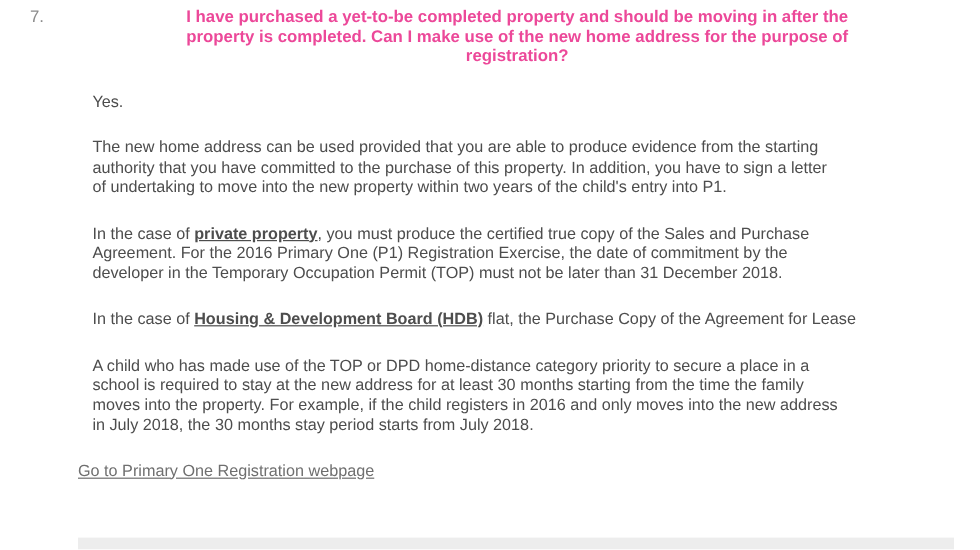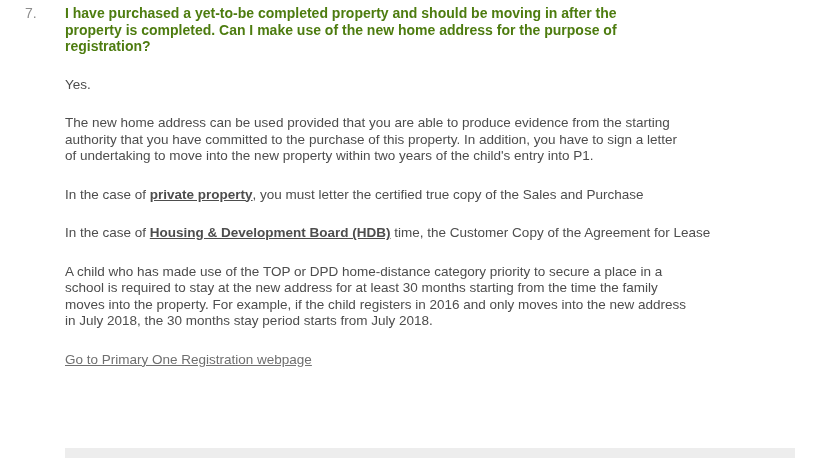--- a/index.html
+++ b/index.html
@@ -25,29 +25,30 @@
     font-size: 14px;
     line-height: 16.5px;
   }
   .q-content {
     width: 732px;
     color: #4d4d4d;
     font-size: 13.5px;
     line-height: 16.5px;
   }
   .question {
-    color: #4d7c0f;
+    color: #ec4899;
     font-weight: bold;
     font-size: 14px;
     line-height: 16.5px;
     white-space: pre-line;
     margin: 0 0 22px 0;
+    text-align: center;
   }
   .para {
-    margin: 0 0 22px 0;
+    margin: 0 0 22px 12px;
     white-space: pre-line;
   }
   .para.mixed { white-space: normal; }
   .u { text-decoration: underline; font-weight: bold; }
   .lines {
     display: block;
     white-space: pre-line;
   }
   .page-link {
     display: inline-block;
@@ -72,22 +73,23 @@
   <div class="faq-row">
     <div class="q-num">7.</div>
     <div class="q-content">
       <h2 class="question">I have purchased a yet-to-be completed property and should be moving in after the
 property is completed. Can I make use of the new home address for the purpose of
 registration?</h2>
       <p class="para">Yes.</p>
       <p class="para">The new home address can be used provided that you are able to produce evidence from the starting
 authority that you have committed to the purchase of this property. In addition, you have to sign a letter
 of undertaking to move into the new property within two years of the child's entry into P1.</p>
-      <p class="para mixed"><span>In the case of </span><span class="u">private property</span><span>, you must letter the certified true copy of the Sales and Purchase</span></p>
-      <p class="para mixed"><span>In the case of </span><span class="u">Housing &amp; Development Board (HDB)</span><span> time, the Customer Copy of the Agreement for Lease</span></p>
+      <p class="para mixed"><span>In the case of </span><span class="u">private property</span><span>, you must produce the certified true copy of the Sales and Purchase</span><span class="lines">Agreement. For the 2016 Primary One (P1) Registration Exercise, the date of commitment by the
+developer in the Temporary Occupation Permit (TOP) must not be later than 31 December 2018.</span></p>
+      <p class="para mixed"><span>In the case of </span><span class="u">Housing &amp; Development Board (HDB)</span><span> flat, the Purchase Copy of the Agreement for Lease</span></p>
       <p class="para">A child who has made use of the TOP or DPD home-distance category priority to secure a place in a
 school is required to stay at the new address for at least 30 months starting from the time the family
 moves into the property. For example, if the child registers in 2016 and only moves into the new address
 in July 2018, the 30 months stay period starts from July 2018.</p>
       <a href="#" class="page-link">Go to Primary One Registration webpage</a>
     </div>
   </div>
   <div class="bottom-bar"></div>
 </div>
 

